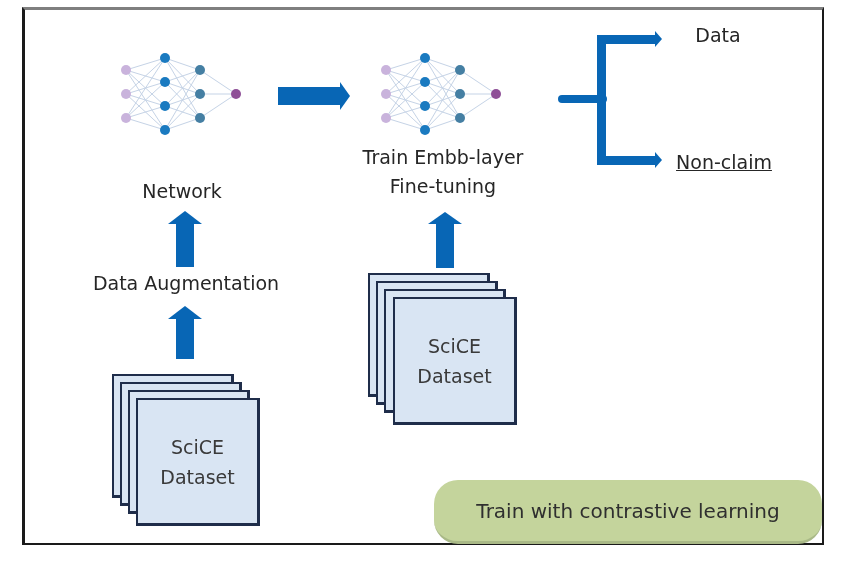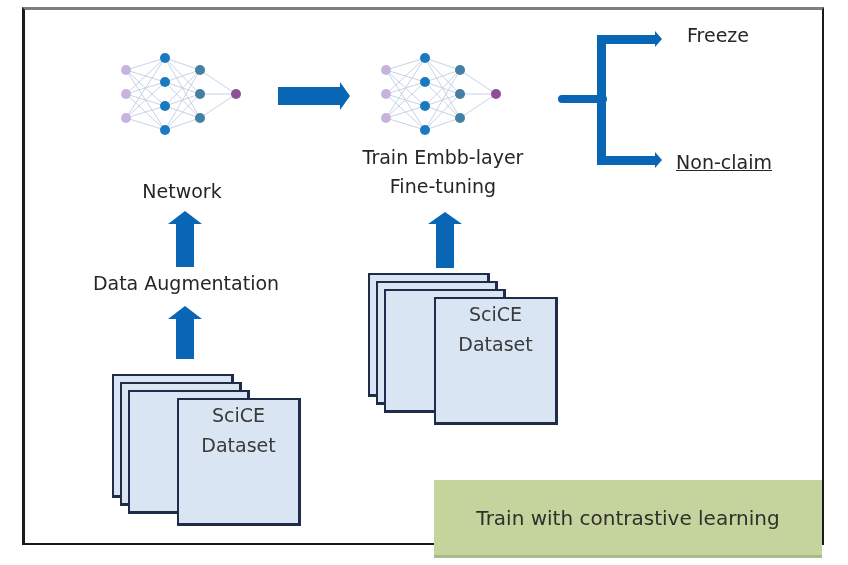--- a/index.html
+++ b/index.html
@@ -5,25 +5,25 @@
     html, body { margin: 0; padding: 0; background: #ffffff; }
     body { width: 848px; height: 565px; position: relative; overflow: hidden;
            font-family: "DejaVu Sans", "Liberation Sans", sans-serif; color: #262626; }
     .frame { position: absolute; left: 22px; top: 7px; width: 802px; height: 538px;
              border-top: 3px solid #7f7f7f; border-left: 3px solid #1a1a1a;
              border-right: 2px solid #1a1a1a; border-bottom: 2px solid #1a1a1a; box-sizing: border-box; }
     .label { position: absolute; font-size: 19px; white-space: nowrap; text-align: center; }
     .stack { position: absolute; }
     .sheet { position: absolute; width: 122px; height: 124px; background: #d9e5f3;
              border: 2px solid #1f2d4a; border-right-width: 3px; border-bottom-width: 3px; box-sizing: border-box; }
-    .sheet.front { display: flex; justify-content: center; margin-left: 41px; }
+    .sheet.front { display: flex; align-items: center; justify-content: center; }
     .sheet-text { font-size: 19px; text-align: center; line-height: 30px; color: #3a3a3a; }
-    .green-box { position: absolute; left: 434px; top: 480px; width: 388px; height: 78px;
+    .green-box { position: absolute; left: 434px; top: 480px; width: 388px; height: 64px;
                  background: #c4d49c; display: flex; align-items: center; justify-content: center;
-                 border-bottom: 3px solid #a9b987; box-sizing: border-box; }
+                 border-bottom: 3px solid #a9b987; box-sizing: border-box; border-radius: 24px; }
     .green-text { font-size: 20px; color: #2f2f2f; }
     svg.overlay { position: absolute; left: 0; top: 0; }
   </style>
 </head>
 <body>
 
 <div class="frame"></div>
 
 <svg class="overlay" width="848" height="565">
   <g id="net-left">
@@ -135,21 +135,21 @@
     <polygon points="655,152 662,160 655,168" fill="#0866b5"></polygon>
   </g>
 </svg>
 
 <div class="label" style="left:128px; top:180px; width:108px;">Network</div>
 <div class="label" style="left:80px; top:272px; width:212px;">Data Augmentation</div>
 
 <div class="label" style="left:340px; top:146px; width:206px;">Train Embb-layer</div>
 <div class="label" style="left:340px; top:175px; width:206px;text-align:center;">Fine-tuning</div>
 
-<div class="label" style="left:678px; top:24px; width:80px;">Freeze</div>
+<div class="label" style="left:678px; top:24px; width:80px;">Data</div>
 <div class="label" style="left:664px; top:151px; width:120px;text-decoration:underline;">Non-claim</div>
 
 <div class="stack">
   <div class="sheet" style="left:112px; top:374px;"></div>
   <div class="sheet" style="left:120px; top:382px;"></div>
   <div class="sheet" style="left:128px; top:390px;"></div>
   <div class="sheet front" style="left:136px; top:398px; width:124px; height:128px;">
     <div class="sheet-text">
       <div>SciCE</div>
       <div>Dataset</div>

